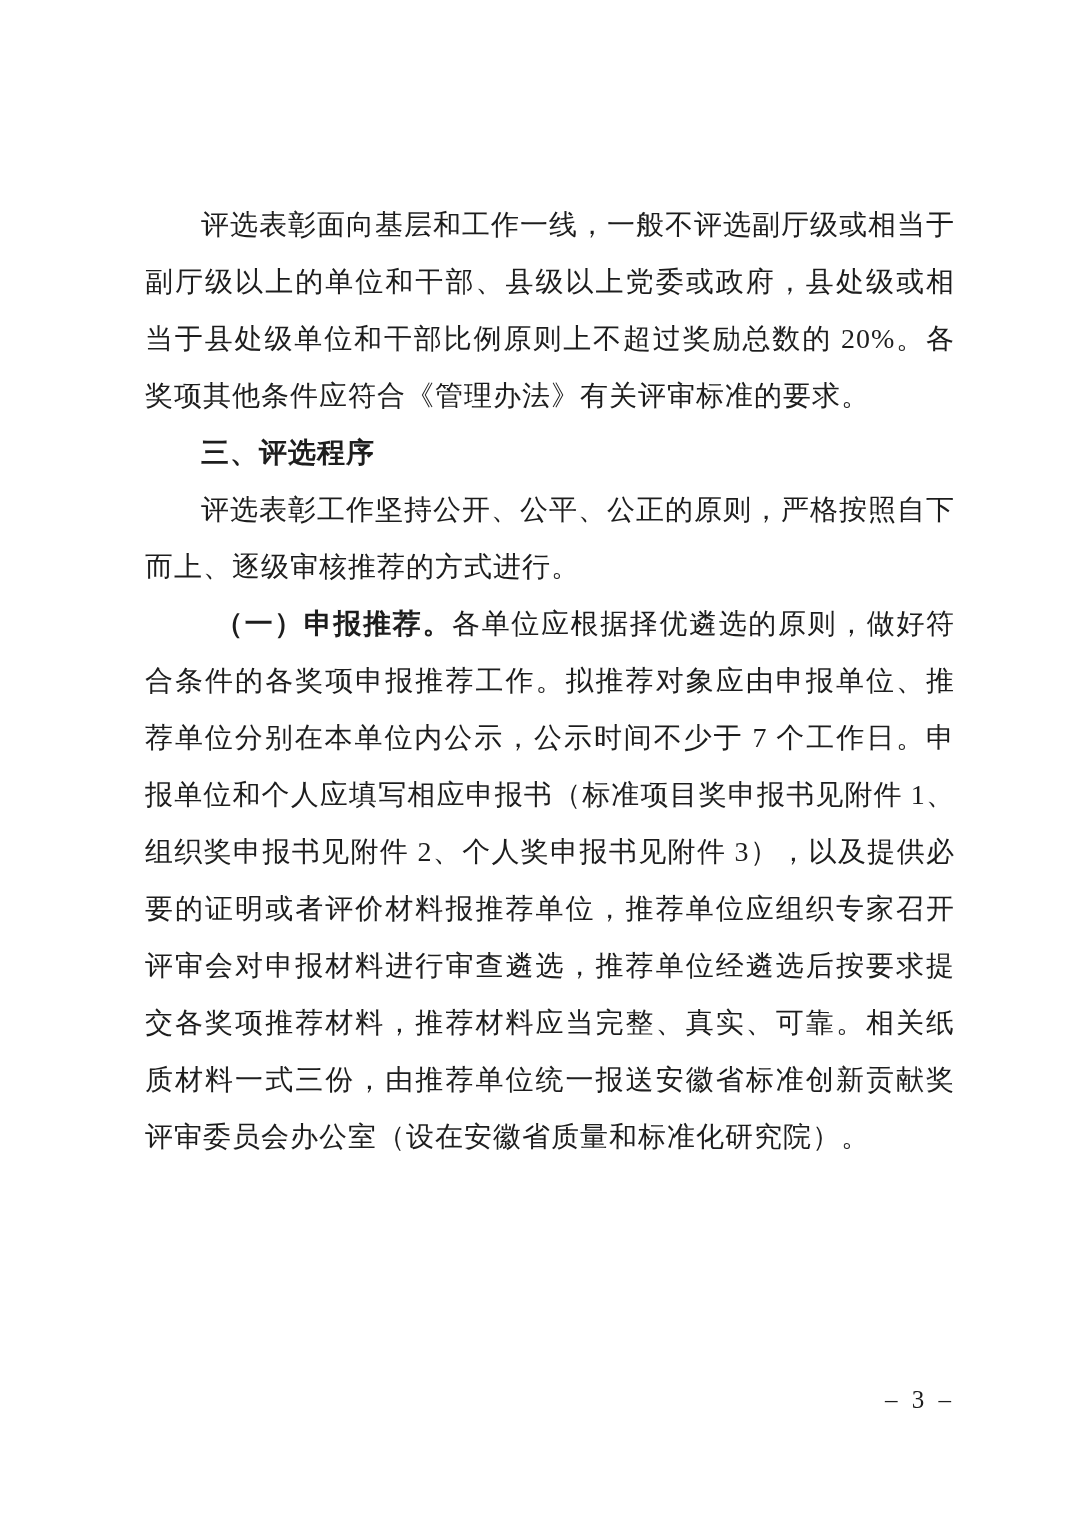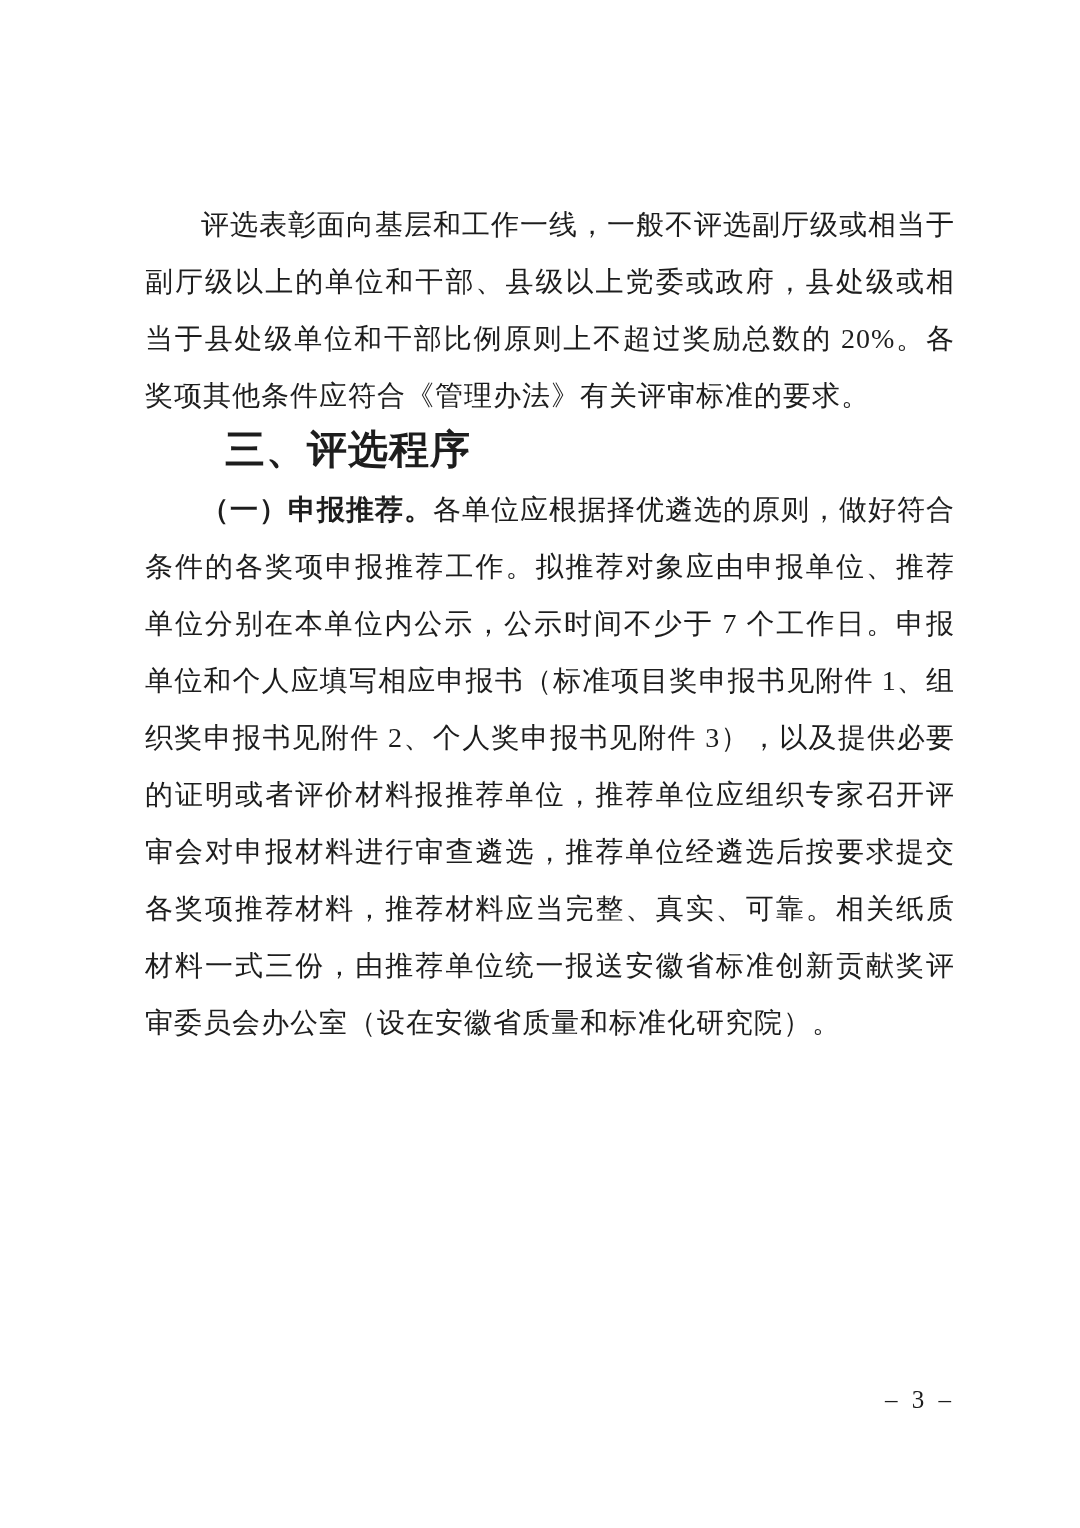--- a/index.html
+++ b/index.html
@@ -26,30 +26,31 @@
     margin: 0;
     font-size: 28px;
     line-height: 57px;
     letter-spacing: 1px;
     text-align: justify;
     text-indent: 2em;
     font-weight: 400;
   }
   .heading {
     margin: 0;
-    font-size: 40px;
+    font-size: 28px;
     line-height: 57px;
     letter-spacing: 1px;
     text-indent: 2em;
-    font-family: Liberation Mono, monospace;
+    font-family: Liberation Sans, sans-serif;
     font-weight: 700;
     color: var(--text-color, #1d1d1d);
   }
   .lead-bold {
     font-weight: 700;
+    margin-left: 14px;
   }
   .page-number {
     position: absolute;
     left: 145px;
     top: 1385px;
     width: 810px;
     text-align: right;
     font-size: 25px;
     line-height: 30px;
     letter-spacing: 4px;
@@ -57,16 +58,17 @@
     font-family: "Liberation Serif", "DejaVu Serif", serif;
   }
 </style>
 </head>
 <body>
 
 <div class="page" style="--page-bg: #ffffff; --text-color: #1d1d1d;">
   <div class="content">
     <p class="para">评选表彰面向基层和工作一线，一般不评选副厅级或相当于副厅级以上的单位和干部、县级以上党委或政府，县处级或相当于县处级单位和干部比例原则上不超过奖励总数的 20%。各奖项其他条件应符合《管理办法》有关评审标准的要求。</p>
     <h2 class="heading">三、评选程序</h2>
+    <p class="para">评选表彰工作坚持公开、公平、公正的原则，严格按照自下而上、逐级审核推荐的方式进行。</p>
     <p class="para"><span class="lead-bold">（一）申报推荐。</span><span>各单位应根据择优遴选的原则，做好符合条件的各奖项申报推荐工作。拟推荐对象应由申报单位、推荐单位分别在本单位内公示，公示时间不少于 7 个工作日。申报单位和个人应填写相应申报书（标准项目奖申报书见附件 1、组织奖申报书见附件 2、个人奖申报书见附件 3），以及提供必要的证明或者评价材料报推荐单位，推荐单位应组织专家召开评审会对申报材料进行审查遴选，推荐单位经遴选后按要求提交各奖项推荐材料，推荐材料应当完整、真实、可靠。相关纸质材料一式三份，由推荐单位统一报送安徽省标准创新贡献奖评审委员会办公室（设在安徽省质量和标准化研究院）。</span></p>
   </div>
   <div class="page-number">– 3 –</div>
 </div>
 
 </body></html>

